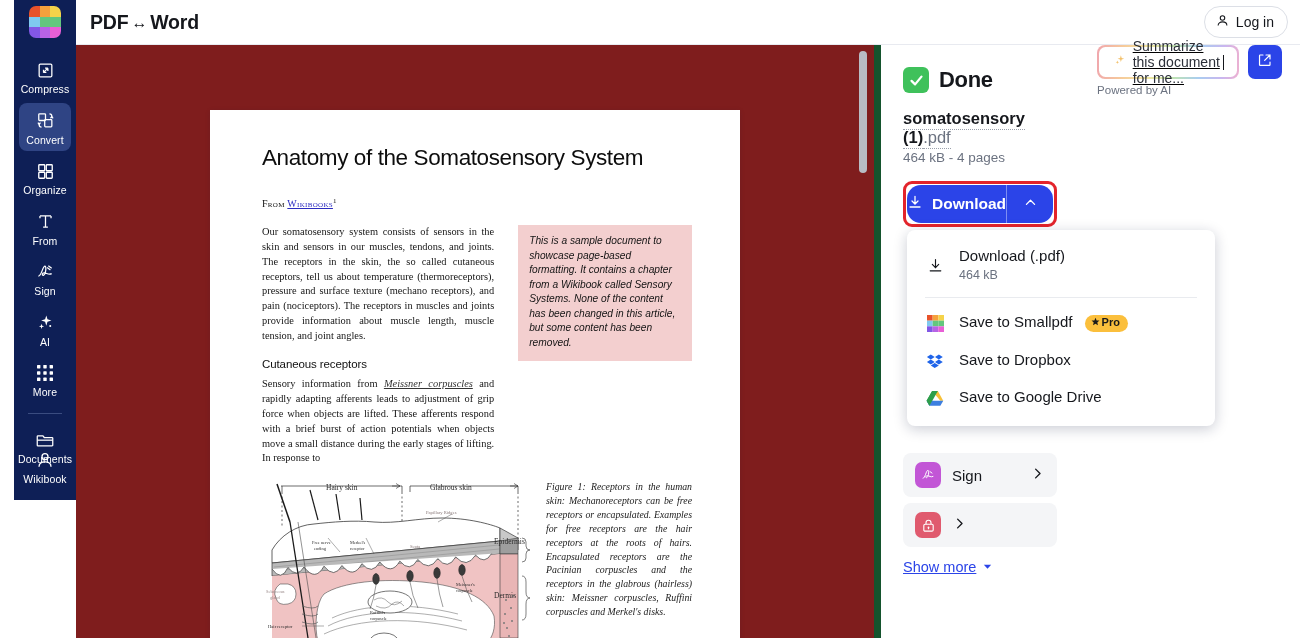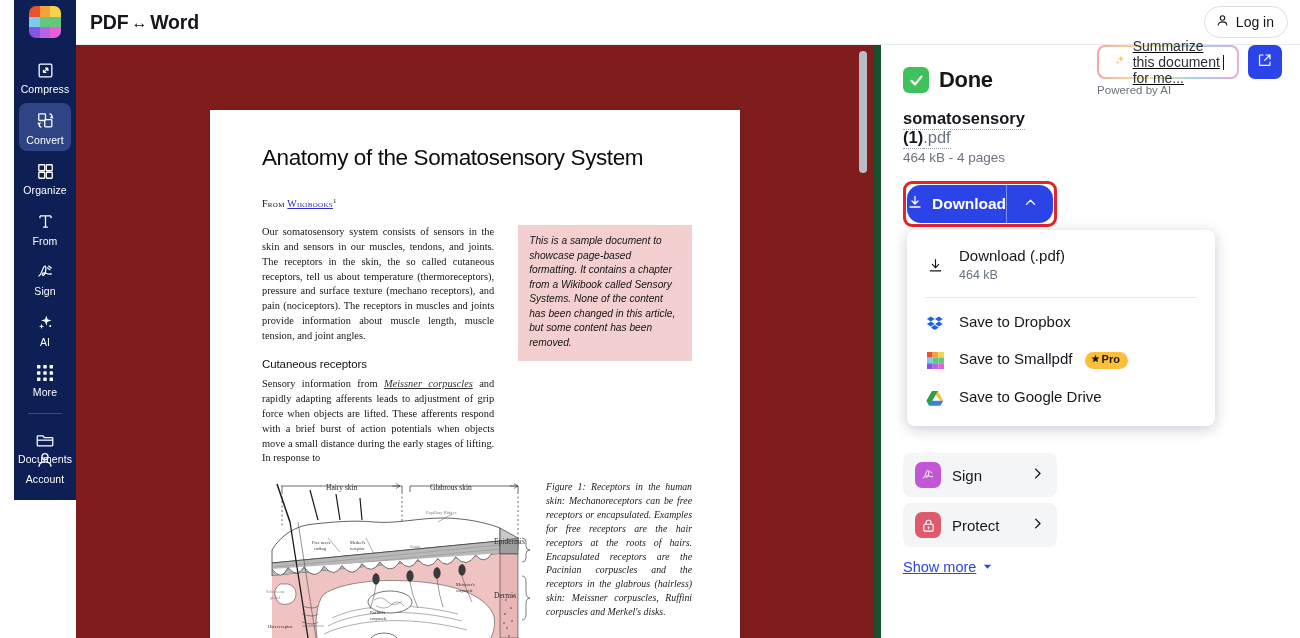--- a/index.html
+++ b/index.html
@@ -296,21 +296,21 @@
     </nav>
 
     <div class="bottom">
       <div class="navitem">
         <span class="ic">
           <svg width="20" height="20" viewBox="0 0 24 24" fill="none" stroke="#fff" stroke-width="1.6">
             <circle cx="12" cy="8" r="3.6"></circle>
               <path d="M4.8 20 c0-3.8 3.2-5.8 7.2-5.8 s7.2 2 7.2 5.8"></path>
           </svg>
         </span>
-        <span class="lbl">Account</span>
+        <span class="lbl">Wikibook</span>
       </div>
     </div>
   </aside>
 
   <div class="right-col">
 
     <header class="header">
       <div class="title">
         <span>PDF</span><span class="arrows">↔</span><span>Word</span>
       </div>
@@ -498,33 +498,20 @@
                     <path d="M12 3.5 V15 M7.5 10.5 L12 15 L16.5 10.5 M4.5 19.5 H19.5"></path>
                   </svg>
                 </span>
                 <span>
                   <span class="mi-label" style="display:block">Download (.pdf)</span>
                   <span class="mi-sub" style="display:block">464 kB</span>
                 </span>
               </div>
 
               <div class="menu-sep"></div>
-
-              <div class="menu-item">
-                <span class="mi-ic">
-                  <svg width="18" height="17" viewBox="0 0 24 24" fill="#1e63e9">
-                    <path d="M6 2 L0.6 5.6 L6 9.2 L11.6 5.6 Z"></path>
-                      <path d="M17.4 2 L12 5.6 L17.4 9.2 L23 5.6 Z"></path>
-                    <path d="M0.6 12.8 L6 9.2 L11.6 12.8 L6 16.4 Z"></path>
-                      <path d="M23 12.8 L17.4 9.2 L12 12.8 L17.4 16.4 Z"></path>
-                    <path d="M6 17.6 L11.6 14 L17.4 17.6 L11.6 21.2 Z"></path>
-                  </svg>
-                </span>
-                <span class="mi-label">Save to Dropbox</span>
-              </div>
 
               <div class="menu-item">
                 <span class="mi-ic">
                   <svg width="17" height="17" viewBox="0 0 18 18">
                     <rect x="0" y="0" width="6" height="6" fill="#e8522a"></rect>
                       <rect x="6" y="0" width="6" height="6" fill="#f5a13c"></rect>
                       <rect x="12" y="0" width="6" height="6" fill="#f5d34a"></rect>
                     <rect x="0" y="6" width="6" height="6" fill="#7fc9ef"></rect>
                       <rect x="6" y="6" width="6" height="6" fill="#63c77e"></rect>
                       <rect x="12" y="6" width="6" height="6" fill="#63c77e"></rect>
@@ -541,20 +528,33 @@
                           <path d="M12 2 L15 9 L22.5 9.6 L16.8 14.5 L18.6 22 L12 18 L5.4 22 L7.2 14.5 L1.5 9.6 L9 9 Z"></path>
                         </svg>
                     </span>
                     <span>Pro</span>
                   </span>
                 </span>
               </div>
 
               <div class="menu-item">
                 <span class="mi-ic">
+                  <svg width="18" height="17" viewBox="0 0 24 24" fill="#1e63e9">
+                    <path d="M6 2 L0.6 5.6 L6 9.2 L11.6 5.6 Z"></path>
+                      <path d="M17.4 2 L12 5.6 L17.4 9.2 L23 5.6 Z"></path>
+                    <path d="M0.6 12.8 L6 9.2 L11.6 12.8 L6 16.4 Z"></path>
+                      <path d="M23 12.8 L17.4 9.2 L12 12.8 L17.4 16.4 Z"></path>
+                    <path d="M6 17.6 L11.6 14 L17.4 17.6 L11.6 21.2 Z"></path>
+                  </svg>
+                </span>
+                <span class="mi-label">Save to Dropbox</span>
+              </div>
+
+              <div class="menu-item">
+                <span class="mi-ic">
                   <svg width="18" height="17" viewBox="0 0 24 22">
                     <path d="M8.2 1 L15.8 1 L23 14 L19.2 14 Z" fill="#f7c037"></path>
                     <path d="M8.2 1 L0.8 14 L4.6 20.5 L15.8 1 Z" fill="#2e9e4b"></path>
                     <path d="M0.8 14 L4.6 20.5 L19.2 20.5 L23 14 Z" fill="#3d7fe0"></path>
                     <path d="M8.2 1 L0.8 14 L4.6 20.5 L8.2 14 Z" fill="#2e9e4b"></path>
                   </svg>
                 </span>
                 <span class="mi-label">Save to Google Drive</span>
               </div>
             </div>
@@ -579,21 +579,20 @@
 
             <div class="tool-row">
               <span class="tool-ic" style="background:#e05a6e">
                 <svg width="15" height="15" viewBox="0 0 24 24" fill="none" stroke="#fff" stroke-width="1.8">
                   <rect x="4.5" y="10" width="15" height="11" rx="2"></rect>
                   <path d="M8 10 V7.5 a4 4 0 0 1 8 0 V10"></path>
                   <circle cx="12" cy="15.2" r="1.5" fill="#fff" stroke="none"></circle>
                   <path d="M12 16 V18"></path>
                 </svg>
               </span>
-              <span class="tool-label">Protect</span>
               <span>
                 <svg width="15" height="15" viewBox="0 0 24 24" fill="none" stroke="#15171c" stroke-width="2.2" stroke-linecap="round" stroke-linejoin="round">
                   <path d="M9 5 L16 12 L9 19"></path>
                 </svg>
               </span>
             </div>
 
             <div class="show-more">
               <span>Show more</span>
               <span>

